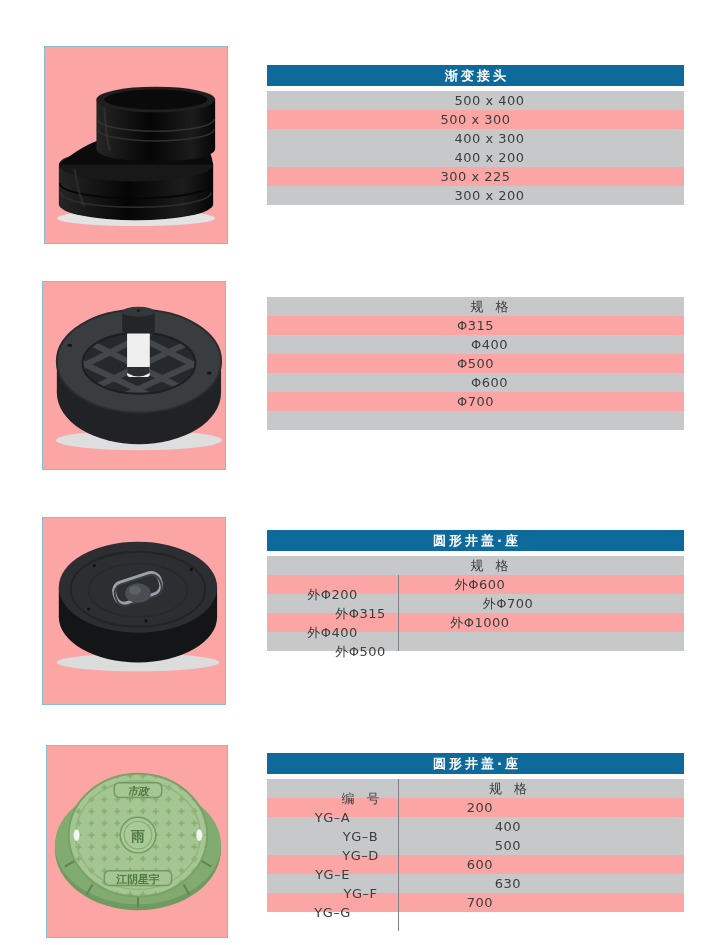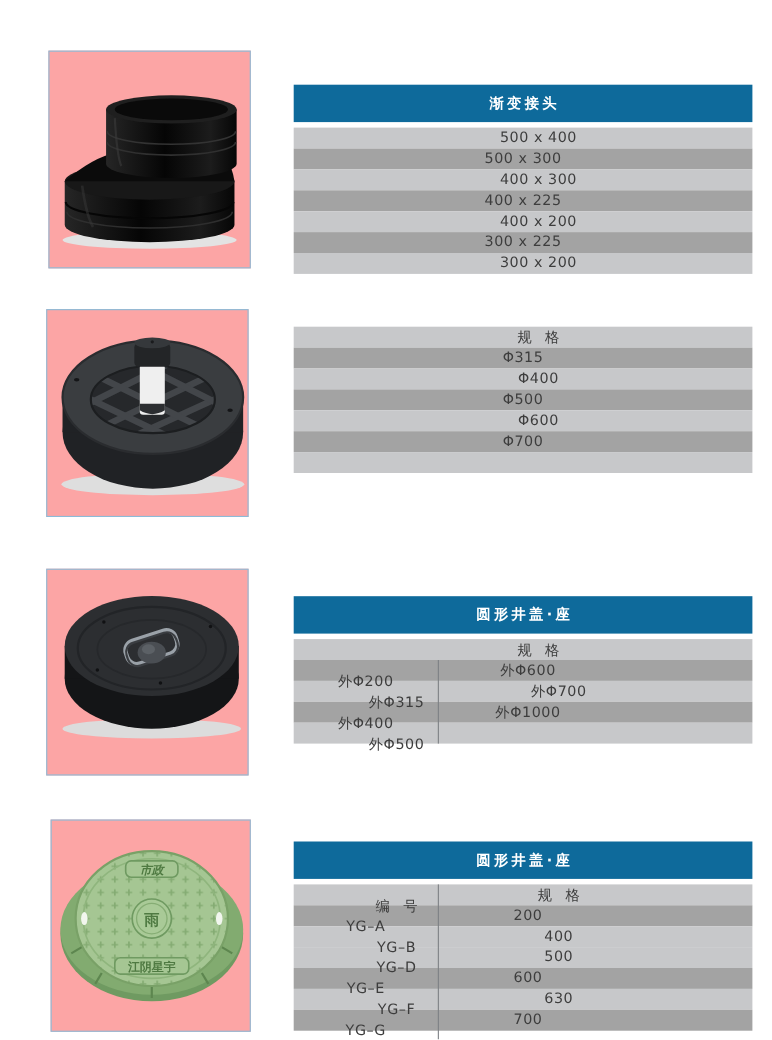--- a/index.html
+++ b/index.html
@@ -22,33 +22,33 @@
   #box2 { left:42px; top:281px; width:184px; height:189px; }
   #box3 { left:42px; top:517px; width:184px; height:188px; }
   #box4 { left:46px; top:745px; width:182px; height:193px; }
   
   .ptable { position:absolute; left:267px; width:417px; }
   #table1 { top:65px; }
   #table2 { top:292px; }
   #table3 { top:530px; }
   #table4 { top:753px; }
   .t-header {
-    height:34px;
+    height:21px;
     background:#0e6a9b;
     color:#ffffff;
     font-size:13px; font-weight:bold;
     letter-spacing:3px; text-indent:3px;
-    display:flex; align-items:center; justify-content:center;margin-top:12px;
+    display:flex; align-items:center; justify-content:center;
   }
   .t-rows { position:relative; margin-top:5px; }
   .t-row {
     height:19px;
     display:flex; align-items:center; justify-content:center;
     font-size:13px; color:#3d3d3d; letter-spacing:0.5px;
-    background:#a3a3a3;
+    background:#fca5a5;
   }
   .t-row.gray { background:#c7c8ca;padding-left:28px; }
   .t-row.cols { justify-content:flex-start; }
   .t-row .cl { width:131px; text-align:center;margin-top:20px; }
   .t-row .cr { width:164px; text-align:center; }
   .vline {
     position:absolute;
     left:131px; width:1px;
     background:#7d8084;
   }
@@ -89,21 +89,20 @@
       <path d="M30 122 Q34 150 40 160" stroke="#383838" stroke-width="2.5" fill="none" opacity="0.5"></path>
     </svg>
   </div>
 
   <div class="ptable" id="table1">
     <div class="t-header">渐变接头</div>
     <div class="t-rows">
       <div class="t-row gray">500 x 400</div>
       <div class="t-row">500 x 300</div>
       <div class="t-row gray">400 x 300</div>
-      <div class="t-row">400 x 225</div>
       <div class="t-row gray">400 x 200</div>
       <div class="t-row">300 x 225</div>
       <div class="t-row gray">300 x 200</div>
     </div>
   </div>
 
   <div class="imgbox" id="box2">
     <svg viewBox="0 0 184 189">
       <defs>
         <clipPath id="p2c">

